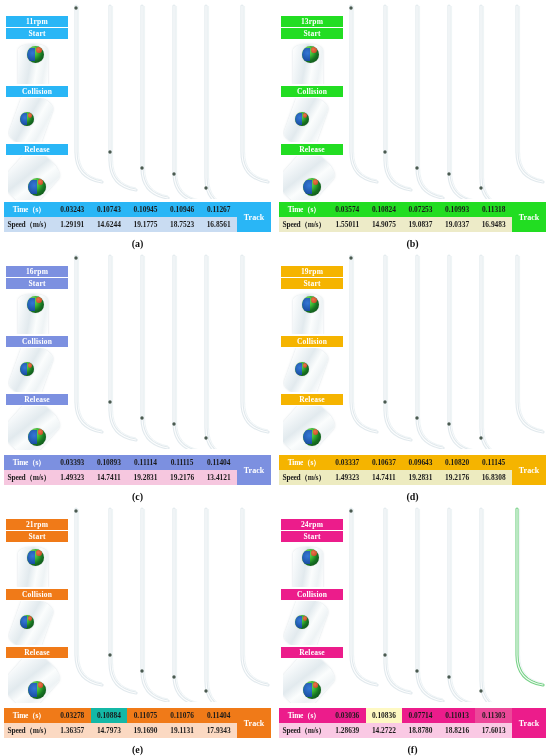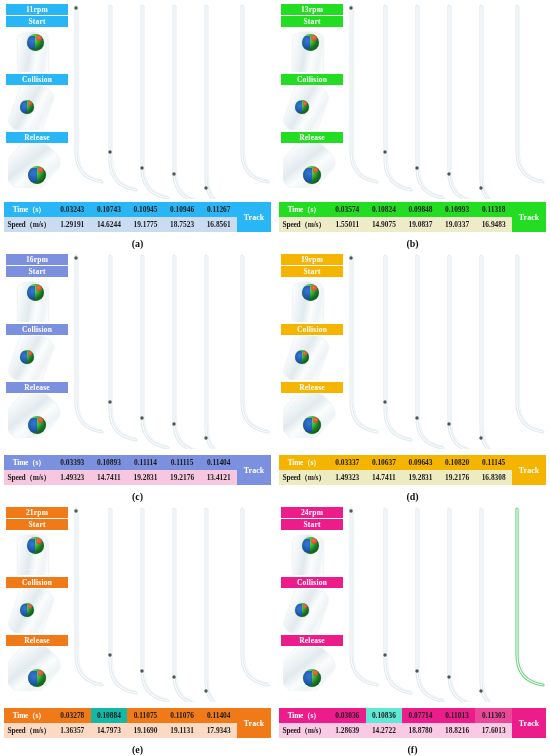--- a/index.html
+++ b/index.html
@@ -25,21 +25,21 @@
   .panel-body {
     position: relative;
     height: 197px;
     width: 267px;
   }
   .panel.row2 .panel-body, .panel.row3 .panel-body { height: 200px; }
 
   
   .stack {
     position: absolute;
-    left: 2px; top: 2px;
+    left: 2px; top: 14px;
     width: 62px;
     height: 100%;
   }
   .tag {
     display: block;
     text-align: center;
     font-size: 7.5px;
     font-weight: bold;
     color: #ffffff;
     line-height: 11px;
@@ -293,21 +293,21 @@
           </svg>
       </div>
     </div>
 
     <table class="dtable">
       <tbody>
           <tr class="r-time">
         <td class="hdr-cell" style="background:#22DD22;width:50px;color:#fff">Time（s）</td>
         <td style="background:#22DD22">0.03574</td>
             <td style="background:#22DD22">0.10824</td>
-            <td style="background:#22DD22">0.09848</td>
+            <td style="background:#22DD22">0.07253</td>
             <td style="background:#22DD22">0.10993</td>
             <td style="background:#22DD22">0.11318</td>
         <td class="track-cell" rowspan="2" style="background:#22DD22;color:#fff">Track</td>
       </tr>
       <tr class="r-speed">
         <td class="hdr-cell" style="background:#EDEBC8">Speed（m/s）</td>
         <td style="background:#EDEBC8">1.55011</td>
             <td style="background:#EDEBC8">14.9075</td>
             <td style="background:#EDEBC8">19.0837</td>
             <td style="background:#EDEBC8">19.0337</td>
@@ -612,21 +612,21 @@
             <circle cx="136" cy="186" r="1.7" fill="#4a5a50"></circle>
           </svg>
       </div>
     </div>
 
     <table class="dtable">
       <tbody>
           <tr class="r-time">
         <td class="hdr-cell" style="background:#EC1C8B;width:50px;color:#fff">Time（s）</td>
         <td style="background:#EC1C8B">0.03036</td>
-            <td style="background:#5eead4">0.10836</td>
+            <td style="background:#fef9c3">0.10836</td>
             <td style="background:#EC1C8B">0.07714</td>
             <td style="background:#EC1C8B">0.11013</td>
             <td style="background:#ec4899">0.11303</td>
         <td class="track-cell" rowspan="2" style="background:#EC1C8B;color:#fff">Track</td>
       </tr>
       <tr class="r-speed">
         <td class="hdr-cell" style="background:#FAC9E4">Speed（m/s）</td>
         <td style="background:#FAC9E4">1.28639</td>
             <td style="background:#FAC9E4">14.2722</td>
             <td style="background:#FAC9E4">18.8780</td>

